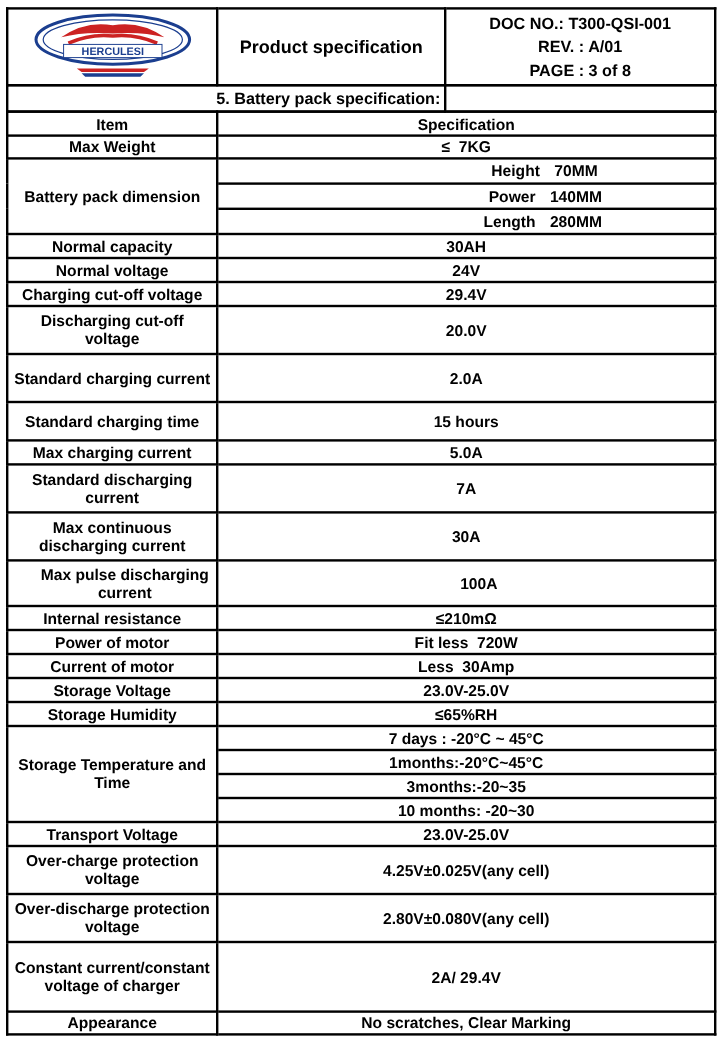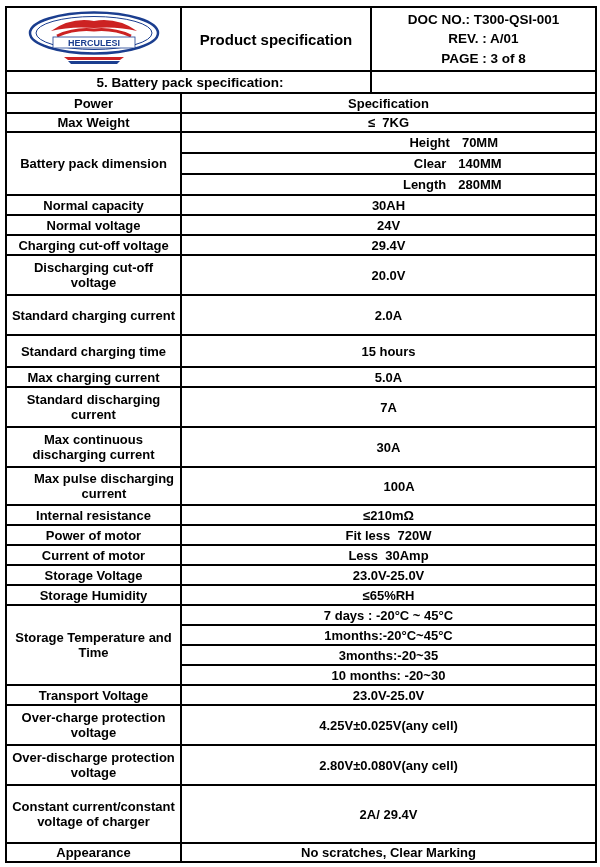--- a/index.html
+++ b/index.html
@@ -30,21 +30,21 @@
   }
   .stack { margin-top: -2px; }
 
   
   .hdr-logo { width: 175px; height: 64px; }
   .hdr-title { width: 190px; font-size: 15px; }
   .hdr-doc { width: 225px; font-size: 13.5px; }
   .hdr-doc div { line-height: 1.45; }
 
   
-  .sec-left { width: 365px; text-align: center; padding-left: 6px; height: 22px; font-size: 13.5px; }
+  .sec-left { width: 365px; text-align: right; padding-left: 6px; height: 22px; font-size: 13.5px; }
   .sec-right { width: 225px; }
 
   
   col.c-item { width: 175px; }
   col.c-spec { width: 415px; }
 
   .pre { white-space: pre; }
 
   
   .r19 td { height: 32px; }
@@ -102,38 +102,38 @@
     </table>
 
   <table class="stack">
     <colgroup>
         <col class="c-item">
         <col class="c-spec">
       </colgroup>
 
     <tbody>
         <tr class="r20">
-      <td>Power</td>
+      <td>Item</td>
       <td>Specification</td>
     </tr>
 
     <tr class="r22">
       <td>Max Weight</td>
       <td class="pre">≤  7KG</td>
     </tr>
 
     <tr class="r21">
       <td rowspan="3">Battery pack dimension</td>
       <td>
         <span class="dim-label">Height</span><span class="dim-value">70MM</span>
       </td>
     </tr>
     <tr class="r21">
       <td>
-        <span class="dim-label">Clear</span><span class="dim-value">140MM</span>
+        <span class="dim-label">Power</span><span class="dim-value">140MM</span>
       </td>
     </tr>
     <tr class="r21">
       <td>
         <span class="dim-label">Length</span><span class="dim-value">280MM</span>
       </td>
     </tr>
 
     <tr class="r20">
       <td>Normal capacity</td>

